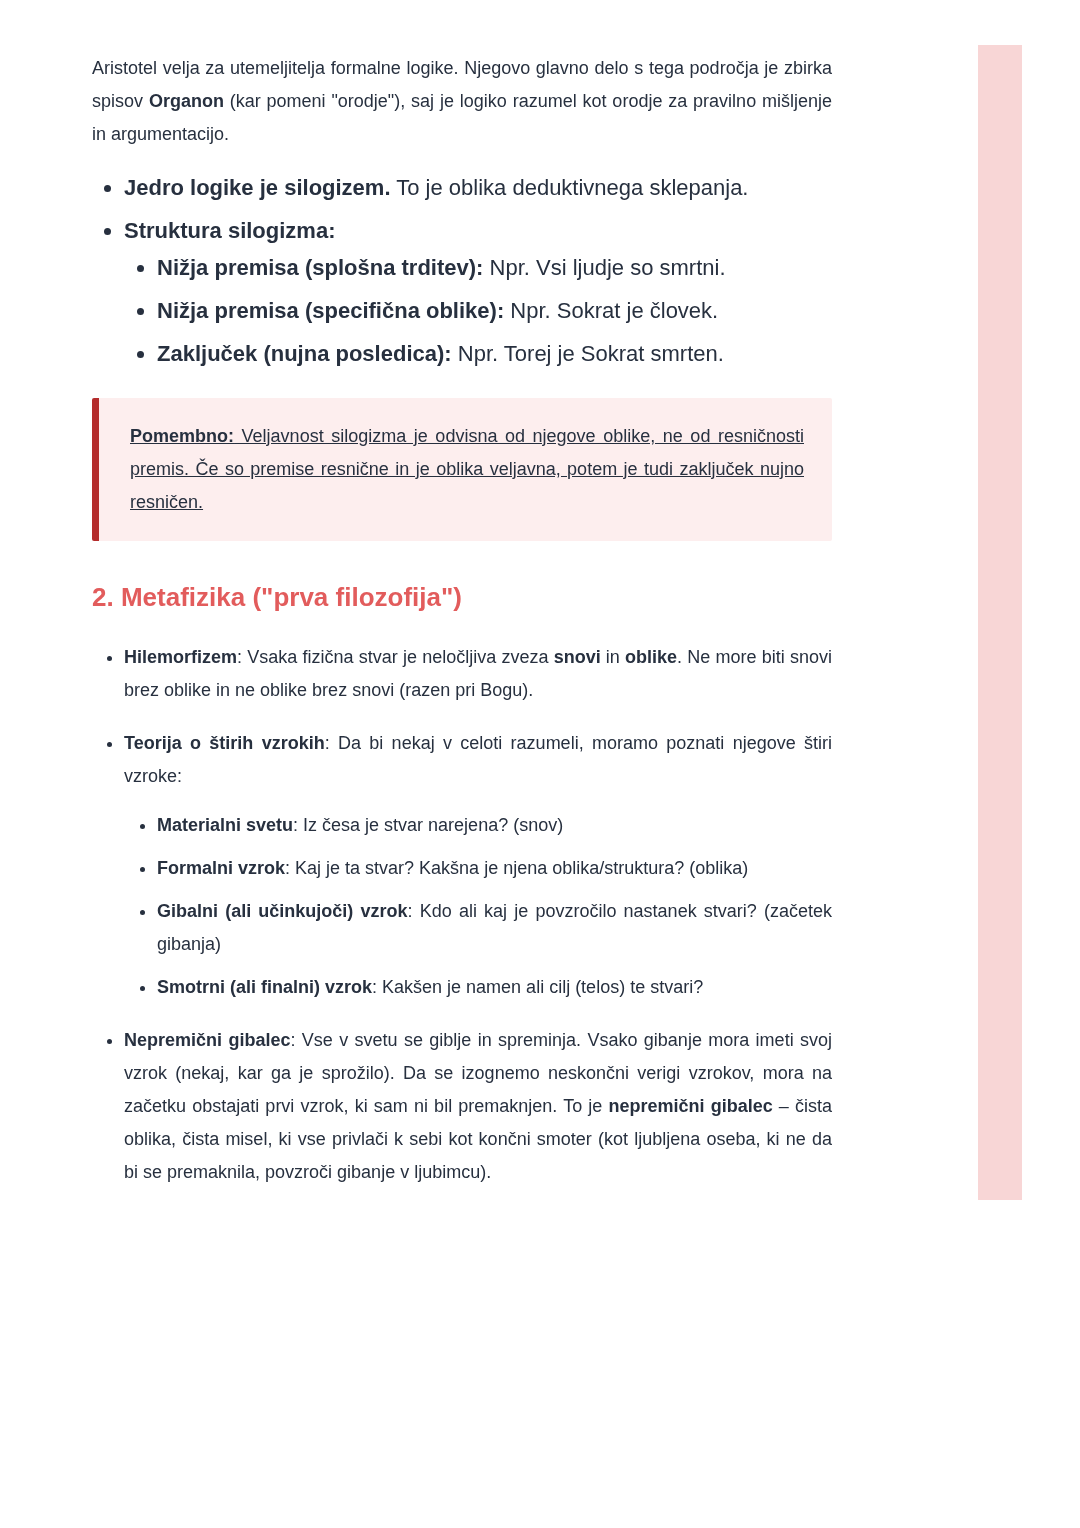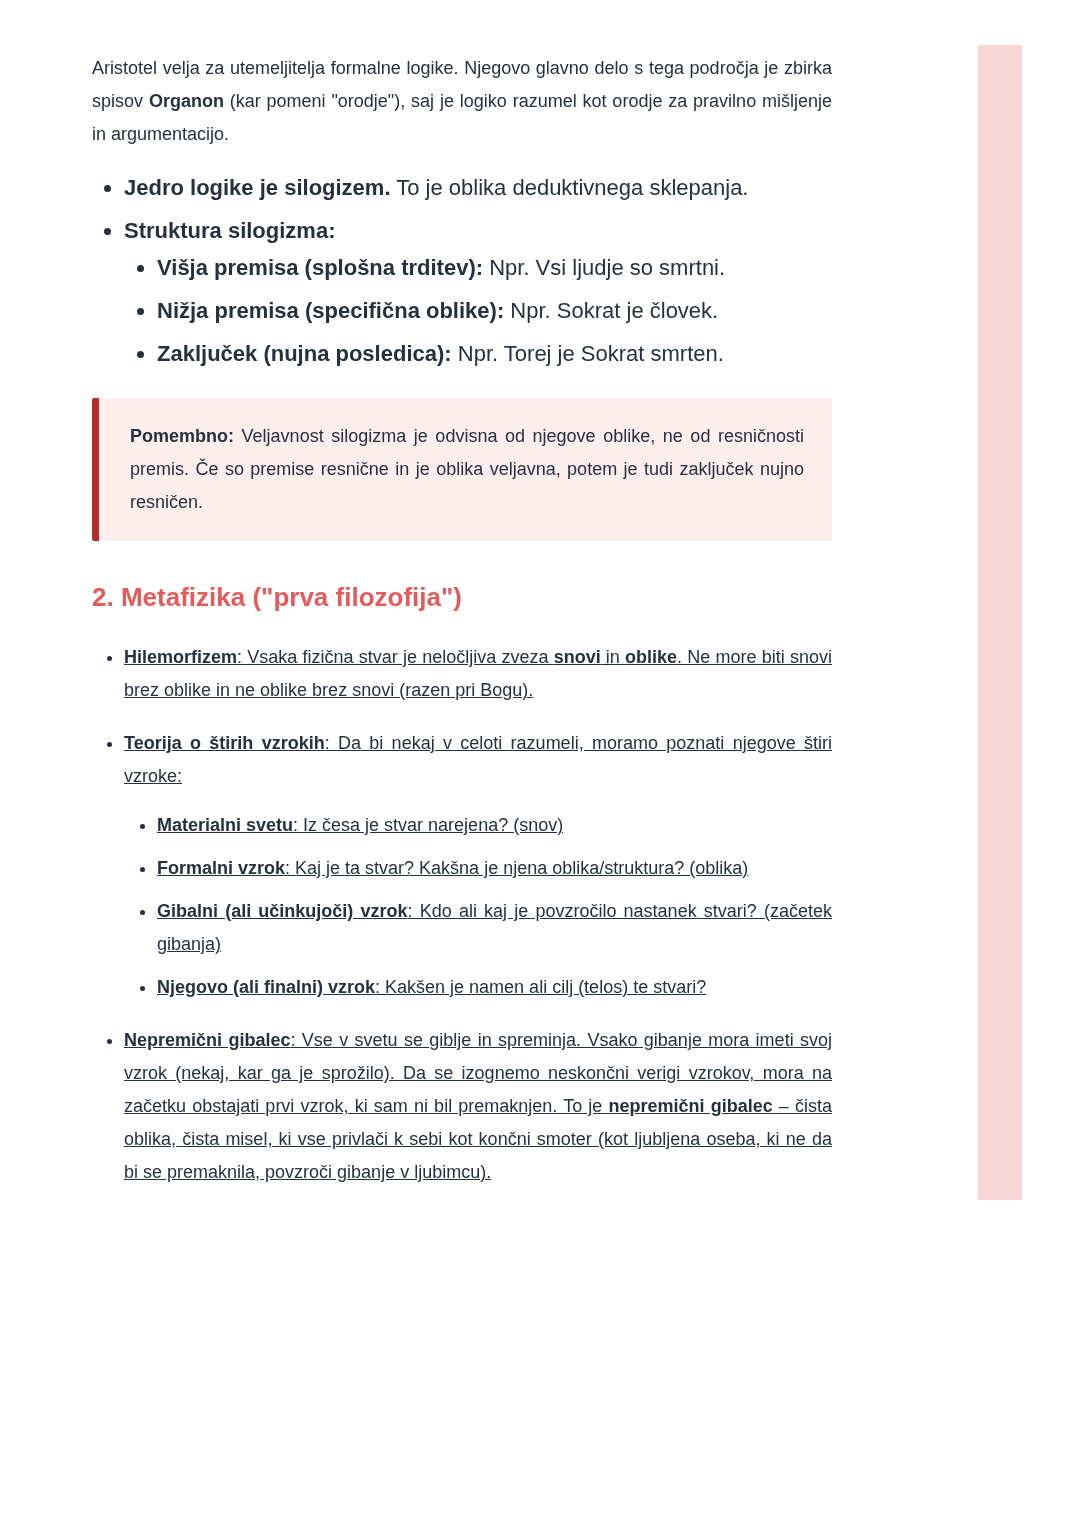--- a/index.html
+++ b/index.html
@@ -52,37 +52,36 @@
   ul.mlist {
     margin: 0 0 0 0;
     padding-left: 32px;
     list-style: disc;
   }
   ul.mlist > li {
     margin-bottom: 20px;
     font-size: 18px;
     line-height: 33px;
     text-align: justify;
-    text-decoration: underline;
   }
   ul.mlist ul {
     margin: 16px 0 0 0;
     padding-left: 33px;
     list-style: disc;
   }
   ul.mlist ul li { margin-bottom: 10px; }
   ul.circle-list { list-style: circle !important; }
   .callout {
     background: var(--c-callout_bg, #fdeeee);
     border-left: 7px solid var(--c-callout_border, #b42c2c);
     padding: 22px 28px 22px 31px;
     margin: 0 0 40px 0;
     border-radius: 2px;
   }
-  .callout .para { margin: 0; }
+  .callout .para { margin: 0; text-decoration: underline; }
   .h2 {
     margin: 0 0 28px 0;
     font-size: 26px;
     line-height: 32px;
     font-weight: 700;
     color: var(--c-heading, #e25c5c);
   }
   .footer {
     position: absolute;
     top: 1438px;
@@ -104,21 +103,21 @@
     <p class="para"><span>Aristotel velja za utemeljitelja formalne logike. Njegovo glavno delo s tega področja je zbirka spisov </span><b>Organon</b><span> (kar pomeni "orodje"), saj je logiko razumel kot orodje za pravilno mišljenje in argumentacijo.</span></p>
 
     <ul class="blist">
       <li>
         <span><b>Jedro logike je silogizem.</b><span> To je oblika deduktivnega sklepanja.</span></span>
       </li>
       <li>
         <span><b>Struktura silogizma:</b></span>
         <ul>
           <li>
-            <span><b>Višja premisa (splošna trditev):</b><span> Npr. Vsi ljudje so smrtni.</span></span>
+            <span><b>Nižja premisa (splošna trditev):</b><span> Npr. Vsi ljudje so smrtni.</span></span>
           </li>
           <li>
             <span><b>Nižja premisa (specifična oblike):</b><span> Npr. Sokrat je človek.</span></span>
           </li>
           <li>
             <span><b>Zaključek (nujna posledica):</b><span> Npr. Torej je Sokrat smrten.</span></span>
           </li>
         </ul>
       </li>
     </ul>
@@ -140,21 +139,21 @@
           <li>
             <span><b>Materialni svetu</b><span>: Iz česa je stvar narejena? (snov)</span></span>
           </li>
           <li>
             <span><b>Formalni vzrok</b><span>: Kaj je ta stvar? Kakšna je njena oblika/struktura? (oblika)</span></span>
           </li>
           <li>
             <span><b>Gibalni (ali učinkujoči) vzrok</b><span>: Kdo ali kaj je povzročilo nastanek stvari? (začetek gibanja)</span></span>
           </li>
           <li>
-            <span><b>Njegovo (ali finalni) vzrok</b><span>: Kakšen je namen ali cilj (telos) te stvari?</span></span>
+            <span><b>Smotrni (ali finalni) vzrok</b><span>: Kakšen je namen ali cilj (telos) te stvari?</span></span>
           </li>
         </ul>
       </li>
       <li>
         <span><b>Nepremični gibalec</b><span>: Vse v svetu se giblje in spreminja. Vsako gibanje mora imeti svoj vzrok (nekaj, kar ga je sprožilo). Da se izognemo neskončni verigi vzrokov, mora na začetku obstajati prvi vzrok, ki sam ni bil premaknjen. To je </span><b>nepremični gibalec</b><span> – čista oblika, čista misel, ki vse privlači k sebi kot končni smoter (kot ljubljena oseba, ki ne da bi se premaknila, povzroči gibanje v ljubimcu).</span></span>
       </li>
     </ul>
 
   </div>
 

